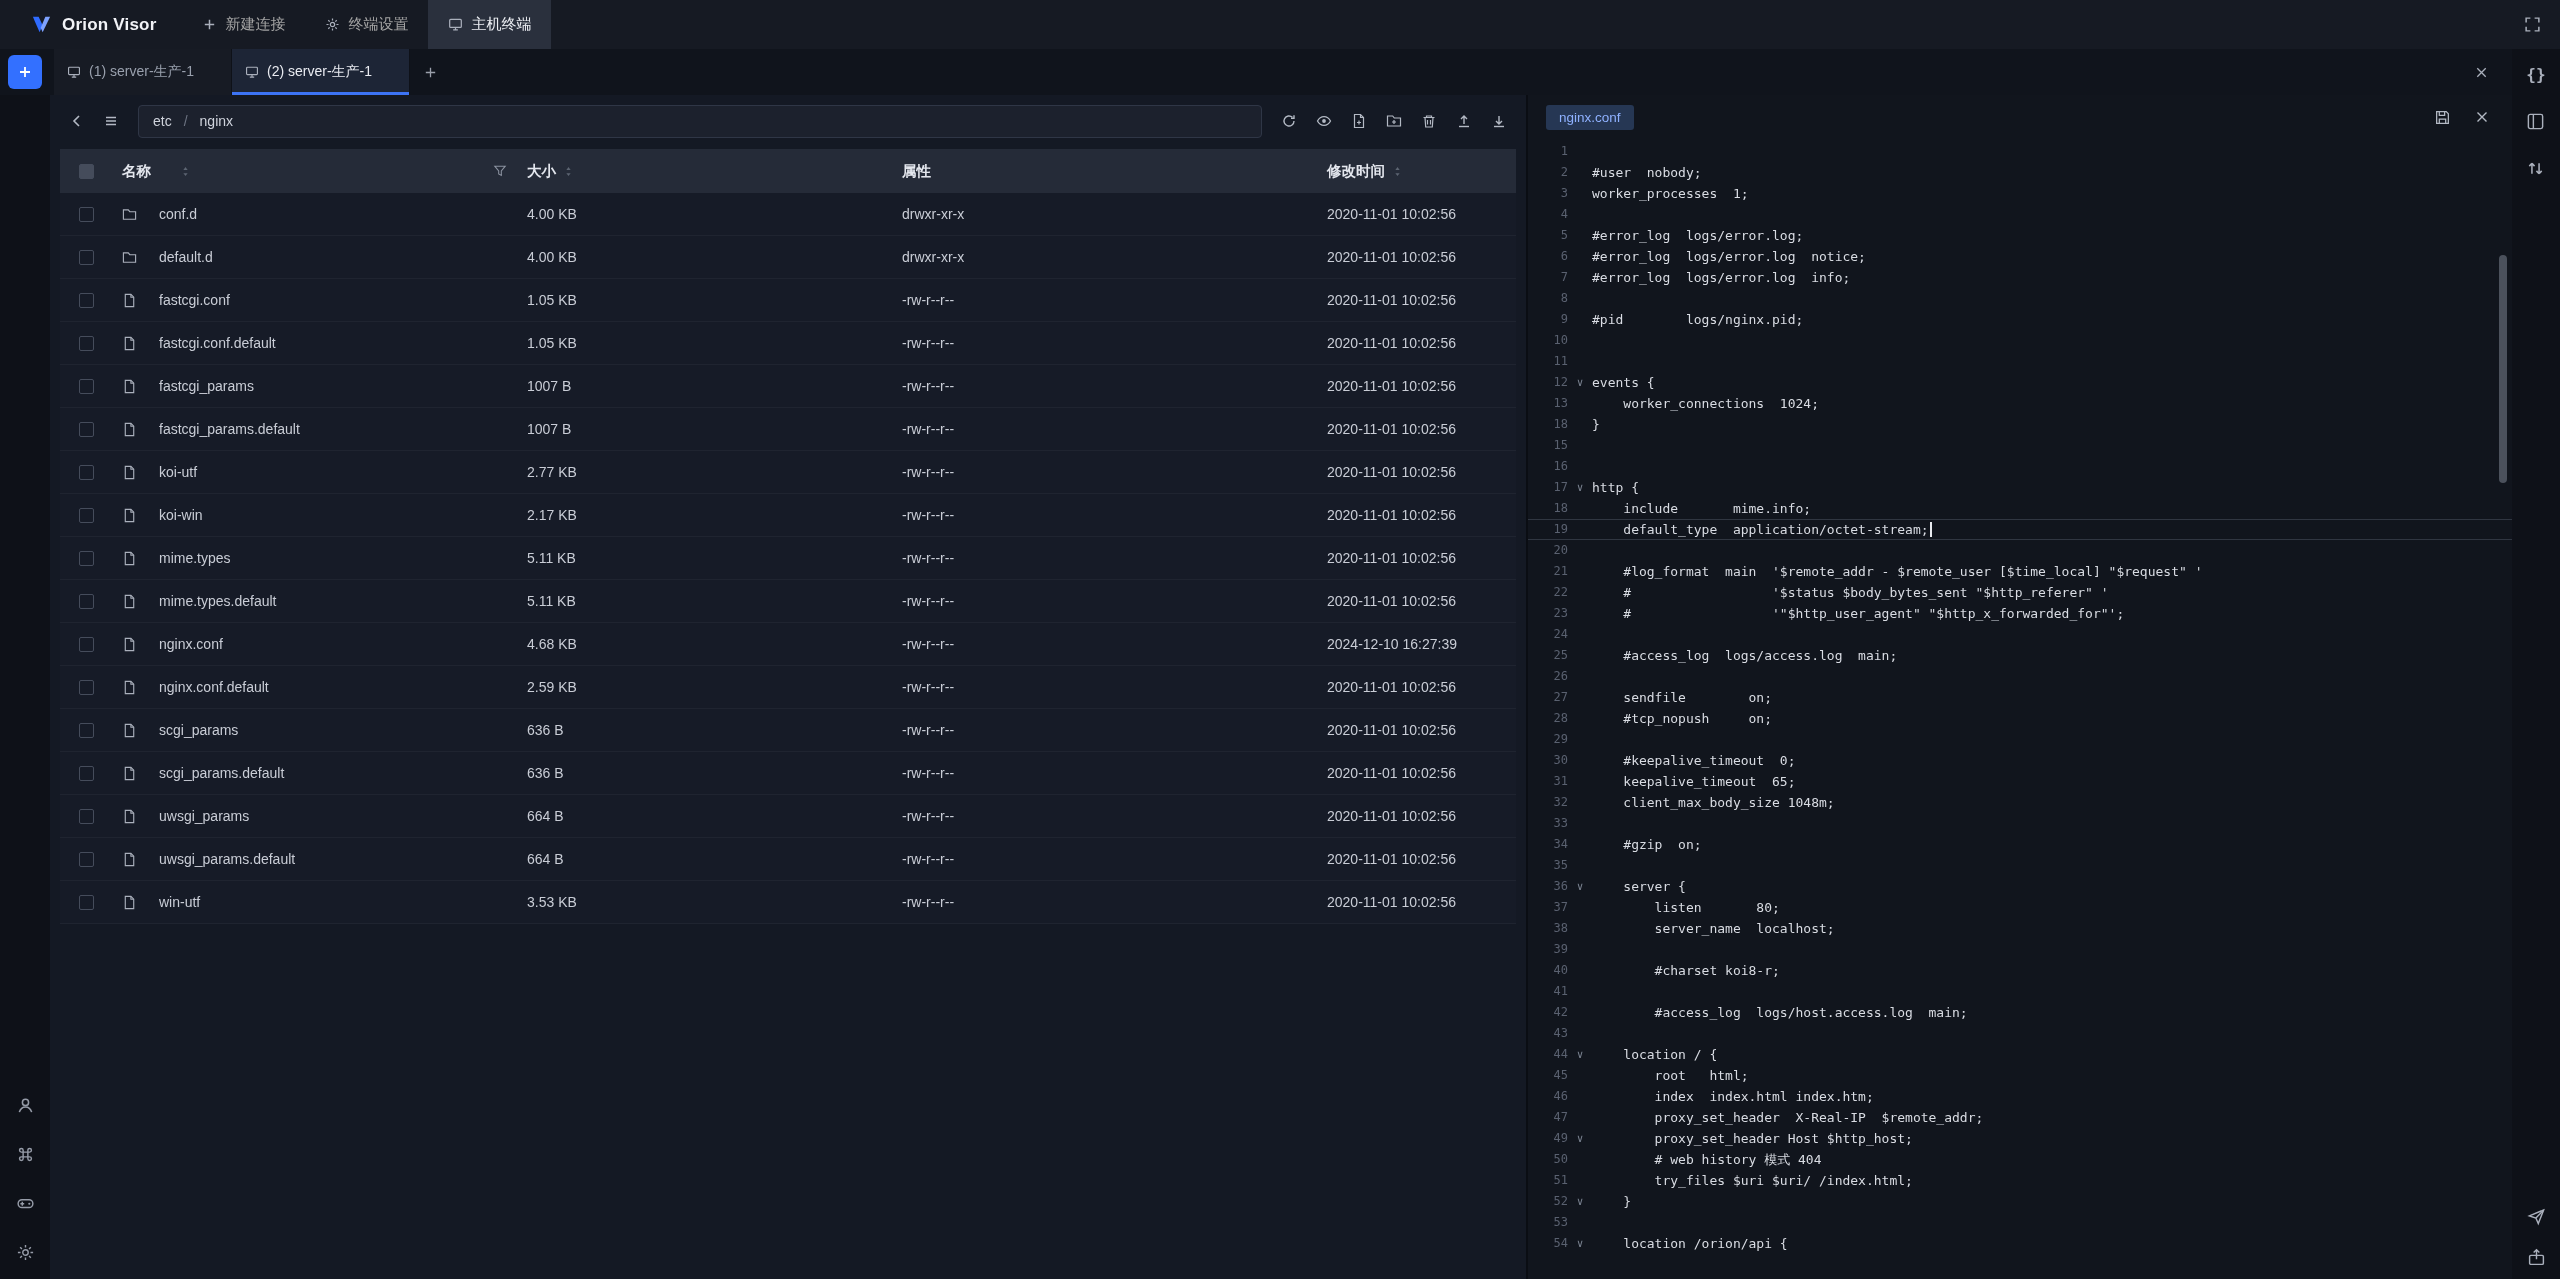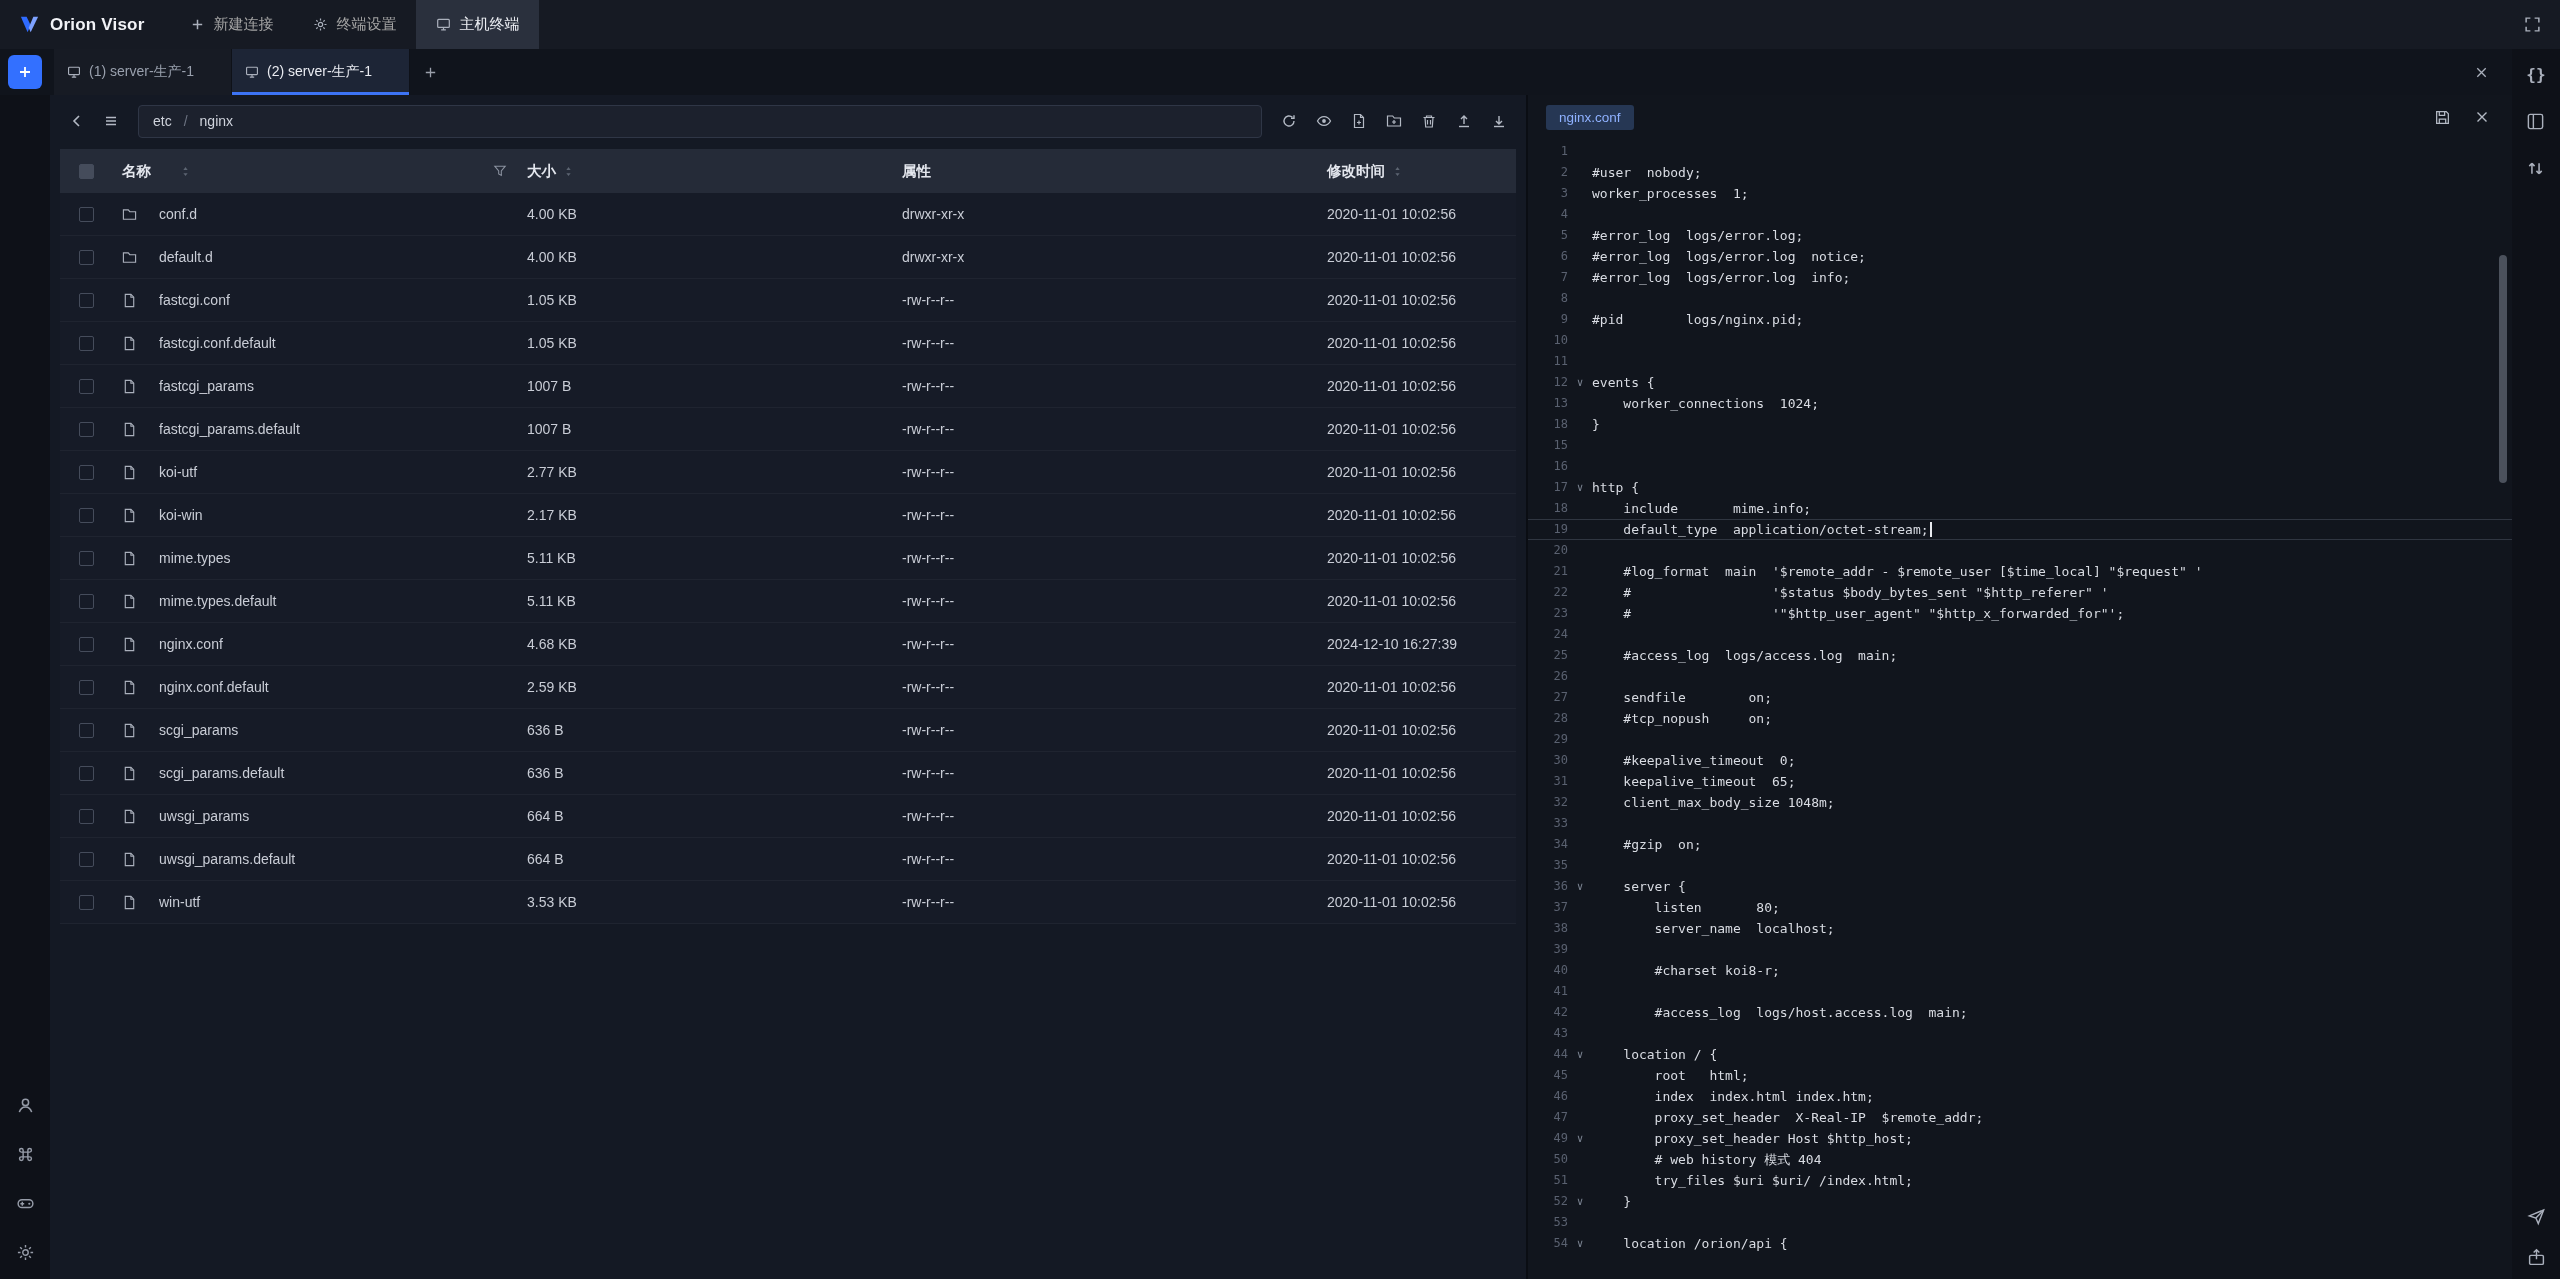--- a/index.html
+++ b/index.html
@@ -1,21 +1,21 @@
 <!DOCTYPE html>
 <html><head>
 <meta charset="utf-8">
 <style>
   *{margin:0;padding:0;box-sizing:border-box}
   html,body{width:2560px;height:1279px;overflow:hidden;background:#0e1118;
     font-family:"Liberation Sans",sans-serif;color:#c9cdd6}
   .app{display:flex;flex-direction:column;width:2560px;height:1279px}
 
   
-  .hdr{height:49px;background:#161a23;display:flex;align-items:center;padding-left:18px;flex-shrink:0}
+  .hdr{height:49px;background:#161a23;display:flex;align-items:center;padding-left:30px;flex-shrink:0}
   .logo{display:flex;align-items:center;gap:9px;margin-right:26px}
   .logo-text{font-size:17px;font-weight:bold;color:#f2f3f7;letter-spacing:.2px;white-space:nowrap}
   .nav-item{height:49px;display:flex;align-items:center;gap:8px;padding:0 20px;font-size:15px;color:#a3a3a3;cursor:pointer;white-space:nowrap}
   .nav-item.active{background:#2a303d;color:#eceef3}
   .hdr-spacer{flex:1}
   .icon-btn{display:flex;align-items:center;justify-content:center;color:#aab0bc;cursor:pointer}
   .fullscreen-btn{width:40px;height:40px;margin-right:8px}
 
   
   .body-row{flex:1;display:flex;min-height:0}

